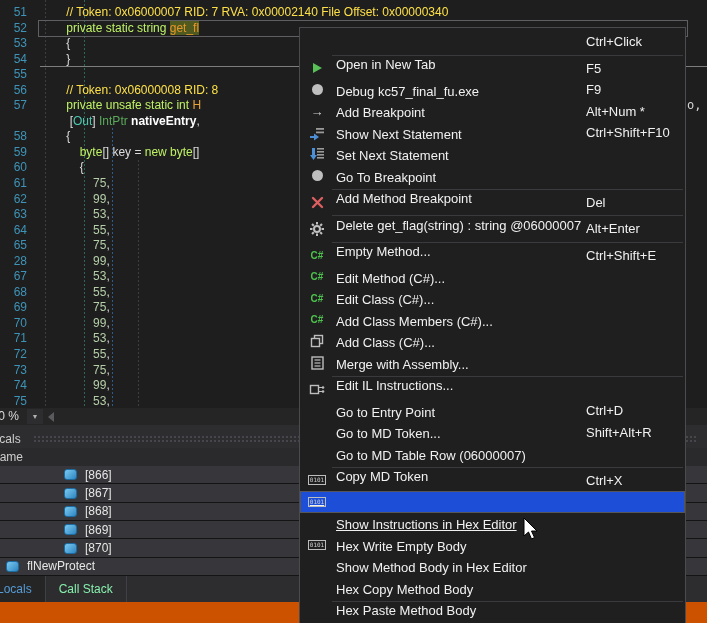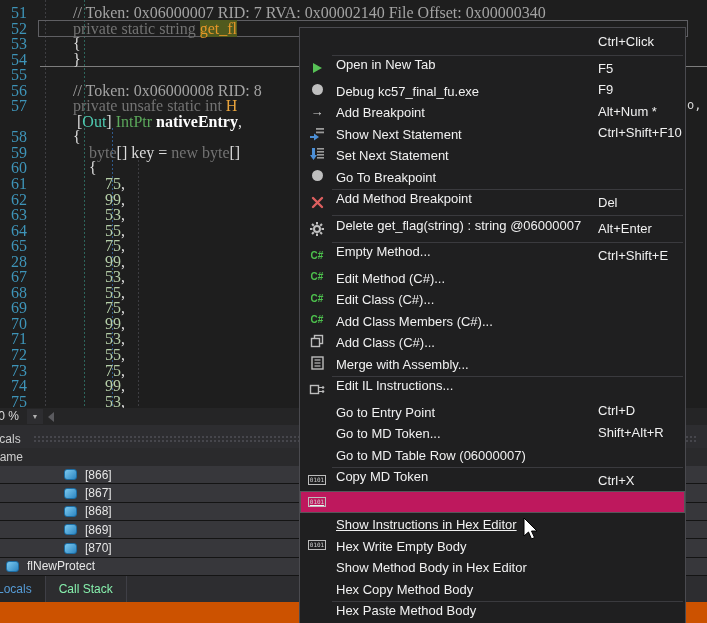--- a/index.html
+++ b/index.html
@@ -9,27 +9,27 @@
     -webkit-user-select:none;user-select:none;
   }
   
   .editor{position:absolute;left:0;top:0;width:707px;height:408px;background:#1e1e1e;overflow:hidden;}
   .guide{position:absolute;width:1px;background-image:linear-gradient(#3e3e42 45%,transparent 45%);background-size:1px 4px;}
   .guide.teal{background-image:linear-gradient(#2d665c 45%,transparent 45%);}
   .guide.blue{background-image:linear-gradient(#2f5a8c 45%,transparent 45%);}
   .caret-box{position:absolute;left:38px;top:20px;width:648px;height:15px;border:1px solid #5f5f63;}
   .method-sep{position:absolute;left:40px;top:66px;width:667px;height:1px;background:#7d7d7d;}
   .code-lines{position:absolute;left:0;top:5px;width:707px;}
-  .code-line{height:15.55px;line-height:15.55px;display:flex;font-family:Liberation Serif, serif;font-size:16px;}
+  .code-line{height:15.55px;line-height:15.55px;display:flex;font-family:Liberation Sans, sans-serif;font-size:12px;}
   .ln{width:27px;flex:none;text-align:right;color:#3e94b8;white-space:pre;}
   .code{white-space:pre;color:#dcdcdc;margin-left:6px;}
   .code span{white-space:pre;}
   .pln{color:#dcdcdc;}
-  .cmt{color:#a3a3a3;}
-  .kw{color:#737373;}
+  .cmt{color:#fde047;}
+  .kw{color:#bef264;}
   .typ{color:#4ec9b0;}
   .grn{color:#5ba85b;}
   .meth{color:#e8a33c;}
   .lit{color:#b5cea8;}
   .bold{color:#ffffff;font-weight:bold;}
   .hl{color:#e69628;background:#505a1e;}
   .overflow-frag{position:absolute;left:687px;top:98px;font-family:"DejaVu Sans Mono",monospace;font-size:12px;color:#d4d4d4;white-space:pre;}
   
   .editor-bar{position:absolute;left:0;top:408px;width:707px;height:17px;background:#252526;}
   .zoom-label{position:absolute;left:-15px;top:1px;font-size:12px;color:#dcdcdc;}
@@ -48,24 +48,24 @@
   .lrow.lvl0{padding-left:6px;}
   .ic-field{width:11px;height:9px;border-radius:3px;background:linear-gradient(135deg,#7cc9ef,#2d86c2);border:1px solid #1c6ca2;margin-right:8px;flex:none;}
   
   .bottom-tabs{position:absolute;left:0;top:576px;width:707px;height:26px;background:#2d2d30;display:flex;align-items:stretch;}
   .tab{display:flex;align-items:center;padding:0 13px;font-size:12px;color:#86efac;border-right:1px solid #3f3f46;}
   .tab.sel{background:#252526;color:#569cd6;margin-left:-16px;}
   .statusbar{position:absolute;left:0;top:602px;width:707px;height:21px;}
   
   .menu{position:absolute;left:299px;top:27px;width:387px;height:600px;background:#1f1f20;border:1px solid #4a4a4f;box-sizing:border-box;padding-top:3px;z-index:10;}
   .mi{position:relative;height:21.5px;display:flex;align-items:center;padding-left:4px;font-size:13px;color:#f1f1f1;}
-  .mi.hl-item{background:#be185d;box-shadow:inset 0 0 0 1px #56565a;text-decoration:underline;}
+  .mi.hl-item{background:#1d4ed8;box-shadow:inset 0 0 0 1px #56565a;text-decoration:underline;}
   .mi .icon-box{width:26px;flex:none;display:flex;align-items:center;justify-content:center;}
   .mi .lbl{margin-left:6px;white-space:nowrap;margin-top:46px;}
-  .mi .sc{position:absolute;left:298px;white-space:nowrap;}
+  .mi .sc{position:absolute;left:286px;white-space:nowrap;}
   .msep{height:1px;background:#3a3a3e;margin:2px 2px 2px 32px;}
   .ic-play{width:0;height:0;border-left:9px solid #57c156;border-top:5.5px solid transparent;border-bottom:5.5px solid transparent;}
   .ic-dot{width:11px;height:11px;border-radius:50%;background:#bfbfbf;}
   .ic-arrow{color:#d0d0d0;font-size:13px;font-weight:bold;}
   .ic-cs{color:#4dc24d;font-size:10px;font-weight:bold;}
   .ic-hex{border:1px solid #bdbdbd;color:#cfcfcf;font-family:"DejaVu Sans Mono",monospace;font-size:6px;padding:1px 1px;letter-spacing:0;line-height:6px;}
   
   .cursor{position:absolute;left:522px;top:517px;z-index:20;}
 </style>
 </head>

